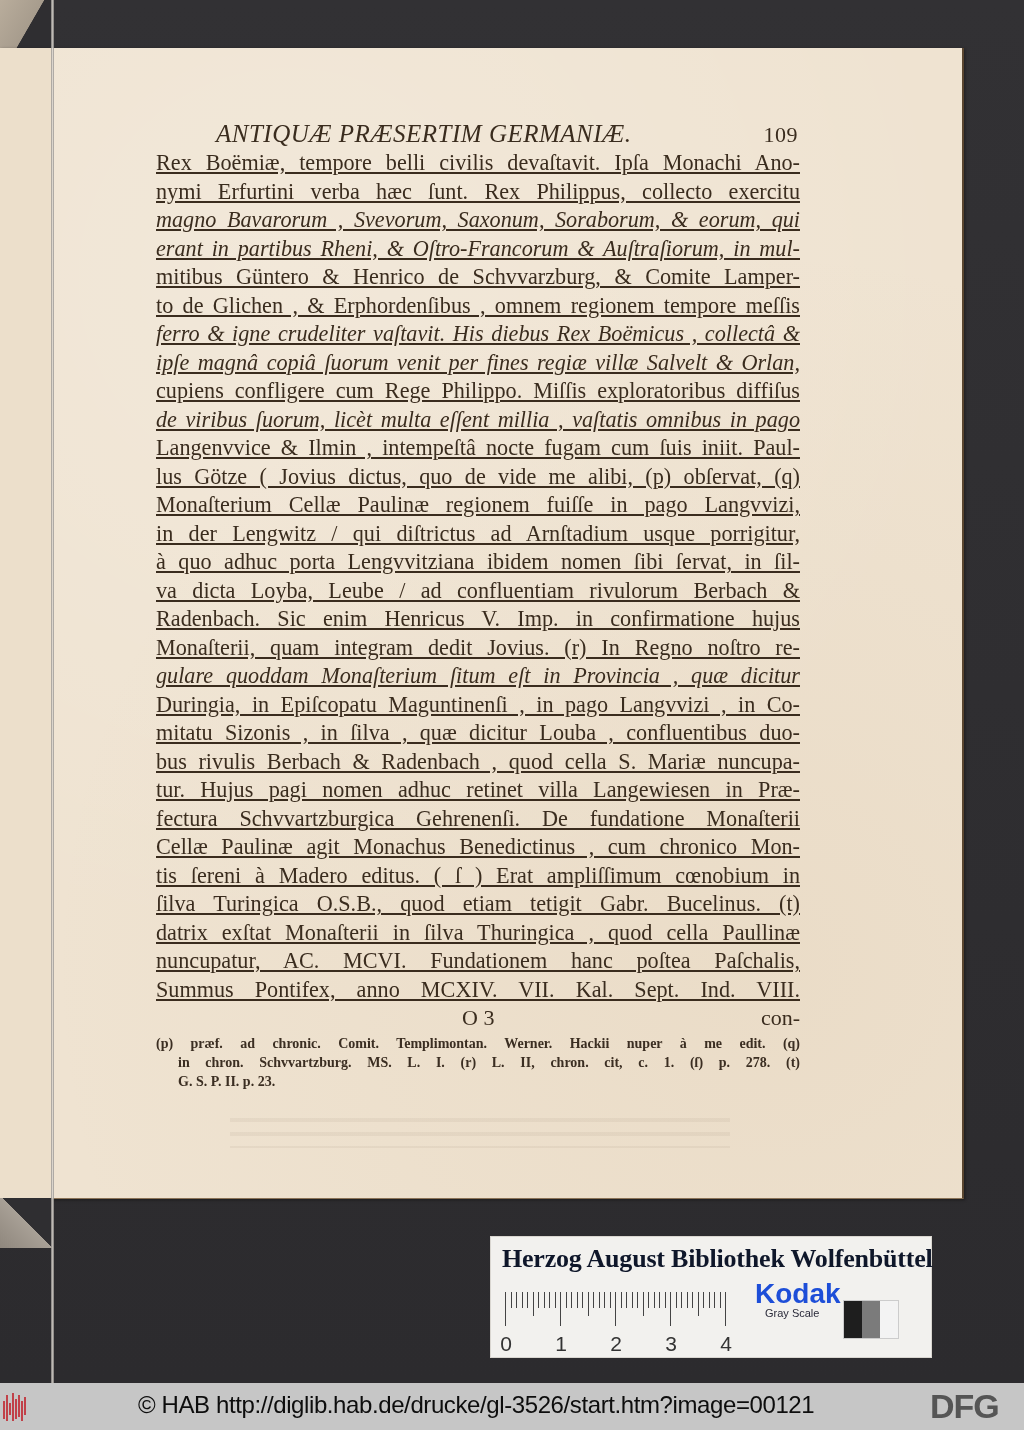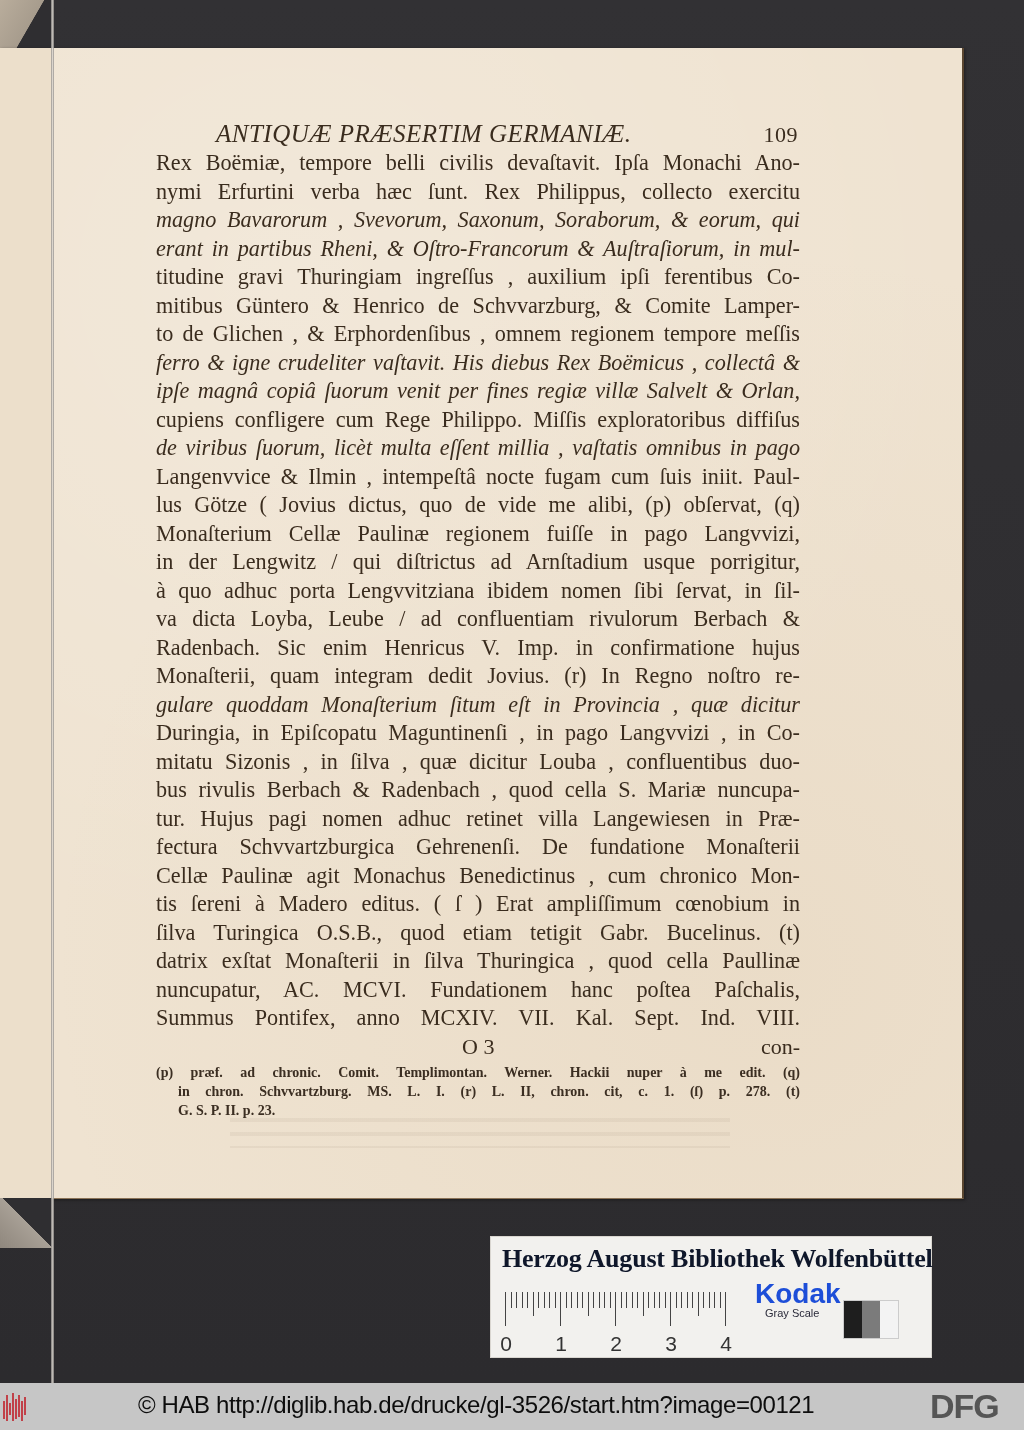--- a/index.html
+++ b/index.html
@@ -47,21 +47,21 @@
   .running-head {
     display: flex; justify-content: space-between; align-items: baseline;
     font-style: italic; font-size: 25px; letter-spacing: 0.5px;
     padding-left: 60px; padding-right: 2px; height: 30px; line-height: 30px;
   }
   .running-head .pg { font-style: normal; font-size: 22px; }
   .body-text {
     font-size: 22.2px; line-height: 28.5px; text-align: justify;
     text-align-last: justify;
   }
-  .body-text .ln { display: block; white-space: nowrap; text-align: justify; text-align-last: justify; }
+  .body-text .ln { display: block; white-space: nowrap; text-align: justify; text-align-last: justify; text-decoration: underline; }
   .signature-row {
     display: flex; justify-content: space-between; font-size: 22px; height: 28px; line-height: 28px;
   }
   .signature-row .sig { margin-left: 306px; }
   .footnotes {
     font-size: 14px; line-height: 19px; margin-top: 2px; color: #3b2e22;
     font-weight: bold;
   }
   .footnotes .ln { display: block; white-space: nowrap; text-align: justify; text-align-last: justify; }
   .footnotes .ln.ind { padding-left: 22px; }
@@ -113,21 +113,20 @@
     <div class="running-head">
       <span>ANTIQUÆ PRÆSERTIM GERMANIÆ.</span>
       <span class="pg">109</span>
     </div>
 
     <div class="body-text">
       <span class="ln">Rex Boëmiæ, tempore belli civilis devaſtavit. Ipſa Monachi Ano-</span>
       <span class="ln">nymi Erfurtini verba hæc ſunt.   Rex Philippus, collecto exercitu</span>
       <span class="ln" style="font-style:italic">magno Bavarorum , Svevorum, Saxonum, Soraborum, &amp; eorum, qui</span>
       <span class="ln" style="font-style:italic">erant in partibus Rheni, &amp; Oſtro-Francorum &amp; Auſtraſiorum, in mul-</span>
-      <span class="ln">titudine gravi Thuringiam ingreſſus , auxilium ipſi ferentibus Co-</span>
       <span class="ln">mitibus Güntero &amp; Henrico de Schvvarzburg, &amp; Comite Lamper-</span>
       <span class="ln">to de Glichen , &amp; Erphordenſibus , omnem regionem tempore meſſis</span>
       <span class="ln" style="font-style:italic">ferro &amp; igne crudeliter vaſtavit. His diebus Rex Boëmicus , collectâ &amp;</span>
       <span class="ln" style="font-style:italic">ipſe magnâ copiâ ſuorum venit per fines regiæ villæ Salvelt &amp; Orlan,</span>
       <span class="ln">cupiens confligere cum Rege Philippo.  Miſſis exploratoribus diffiſus</span>
       <span class="ln" style="font-style:italic">de viribus ſuorum, licèt multa eſſent millia , vaſtatis omnibus in pago</span>
       <span class="ln">Langenvvice &amp; Ilmin , intempeſtâ nocte fugam cum ſuis iniit. Paul-</span>
       <span class="ln">lus Götze ( Jovius dictus, quo de vide me alibi, (p) obſervat, (q)</span>
       <span class="ln">Monaſterium Cellæ Paulinæ regionem fuiſſe in pago Langvvizi,</span>
       <span class="ln">in der Lengwitz / qui diſtrictus ad Arnſtadium usque porrigitur,</span>

